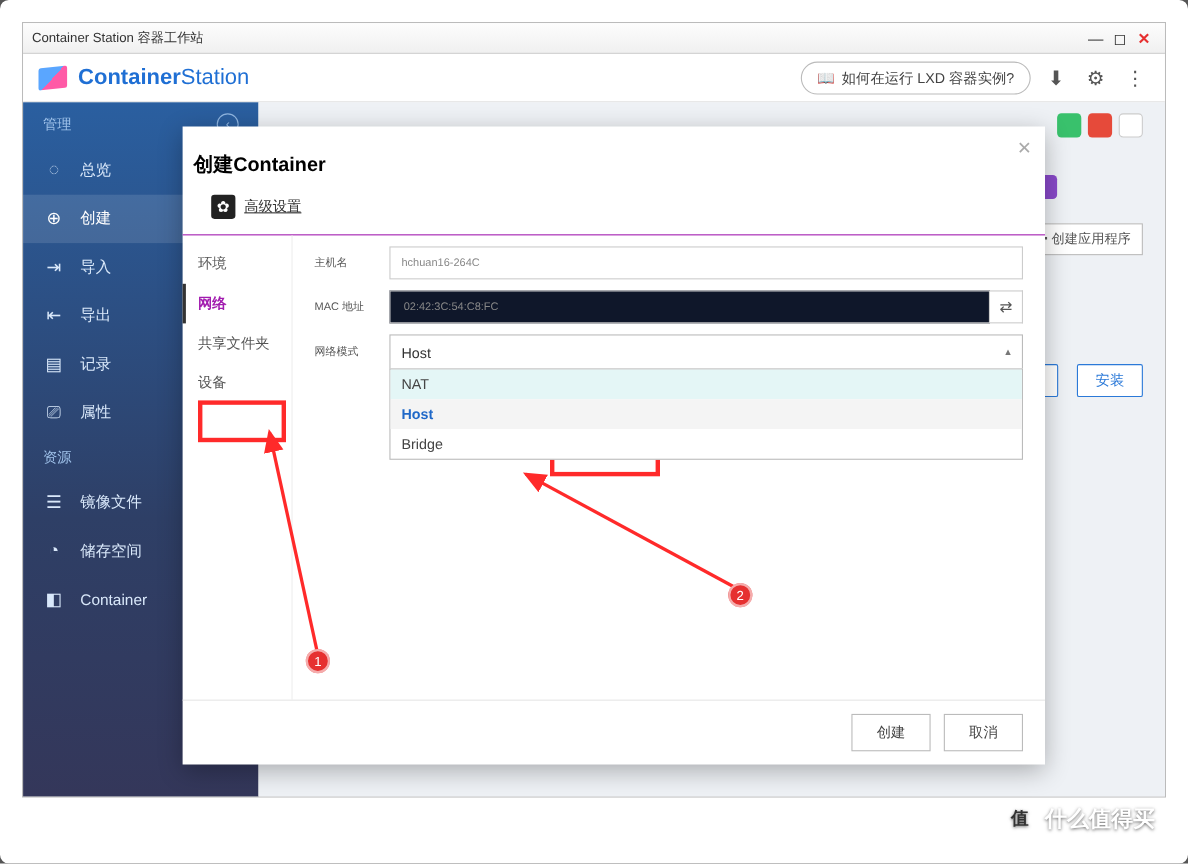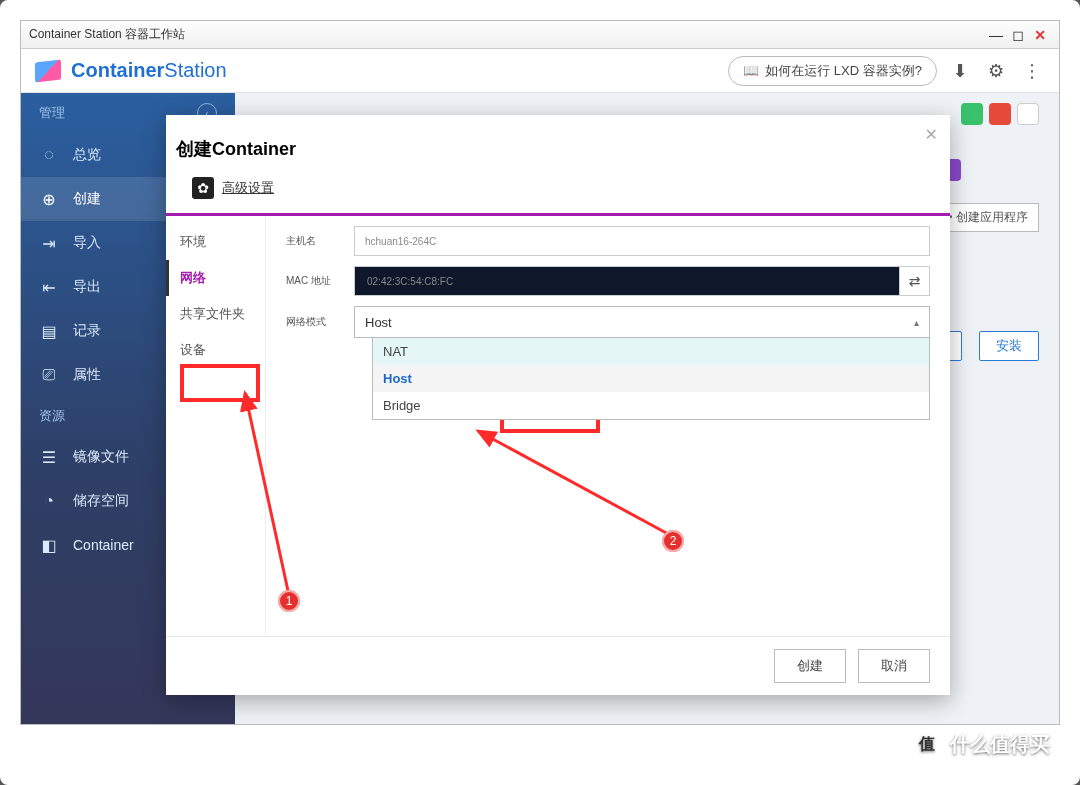--- a/index.html
+++ b/index.html
@@ -41,36 +41,36 @@
 .bg-actions button { border: 1px solid #2b79d8; color: #2b79d8; background: #fff; padding: 5px 16px; font-size: 13px; cursor: pointer; border-radius: 2px; }
 
 
 .modal { position: absolute; left: 156px; top: 105px; width: 784px; height: 580px; background: #fff; box-shadow: 0 6px 22px rgba(0,0,0,0.3); display: flex; flex-direction: column; }
 .modal-close { position: absolute; right: 12px; top: 10px; color: #aaa; font-size: 16px; cursor: pointer; }
 .modal-title { font-size: 18px; font-weight: bold; padding: 22px 10px 10px; }
 .adv-row { display: flex; align-items: center; gap: 8px; padding: 6px 26px 14px; }
 .adv-ico { width: 22px; height: 22px; background: #222; border-radius: 3px; display: flex; align-items: center; justify-content: center; color: #fff; font-size: 14px; }
 .adv-link { color: #333; text-decoration: underline; font-size: 13px; cursor: pointer; }
 
-.modal-body { flex: 1; display: flex; border-top: 3px solid #a21caf; min-height: 0; }
+.modal-body { flex: 1; display: flex; border-top: 1px solid #a21caf; min-height: 0; }
 .vtabs { width: 100px; border-right: 1px solid #eee; padding-top: 8px; }
 .vtab { padding: 9px 14px; font-size: 13px; color: #555; cursor: pointer; }
 .vtab.active { color: #a21caf; font-weight: 700; border-left: 3px solid #333; padding-left: 11px; }
 
 .form { flex: 1; padding: 10px 20px; position: relative; }
 .frow { display: flex; align-items: center; margin-bottom: 10px; }
 .flabel { width: 68px; font-size: 10px; color: #555; }
 .finput { flex: 1; height: 30px; border: 1px solid #ccc; padding: 0 10px; font-size: 10px; color: #888; background: #fff; }
 .finput[disabled] { background: #0f172a; padding-left: 12px; }
 .shuffle { width: 30px; height: 30px; border: 1px solid #ccc; border-left: none; display: flex; align-items: center; justify-content: center; font-size: 14px; color: #555; cursor: pointer; }
 
 .select { flex: 1; position: relative; }
 .select-head { height: 32px; border: 1px solid #bbb; display: flex; align-items: center; padding: 0 10px; font-size: 13px; color: #333; background: #fff; cursor: pointer; justify-content: space-between; }
 .select-head .caret { font-size: 10px; color: #777; }
-.dropdown { position: absolute; left: 18px; right: 0; top: 31px; border: 1px solid #bbb; background: #fff; z-index: 5; }
+.dropdown { position: absolute; left: 0; right: 0; top: 31px; border: 1px solid #bbb; background: #fff; z-index: 5; }
 .opt { padding: 6px 10px; font-size: 13px; color: #444; cursor: pointer; }
 .opt.sel { color: #1f68c8; font-weight: bold; background: #f4f4f4; }
 .opt:first-child { background: #e4f6f6; }
 
 .modal-footer { border-top: 1px solid #e6e6e6; padding: 12px 20px; display: flex; justify-content: flex-end; gap: 12px; }
 .mbtn { border: 1px solid #bbb; background: #fff; padding: 7px 22px; font-size: 13px; color: #444; cursor: pointer; }
 
 
 .redbox { position: absolute; border: 4px solid #ff2a2a; pointer-events: none; }
 .ann-badge { position: absolute; width: 22px; height: 22px; background: #e63030; color: #fff; border-radius: 50%; display: flex; align-items: center; justify-content: center; font-size: 12px; box-shadow: 0 0 0 2px rgba(255,255,255,0.6) inset; }

